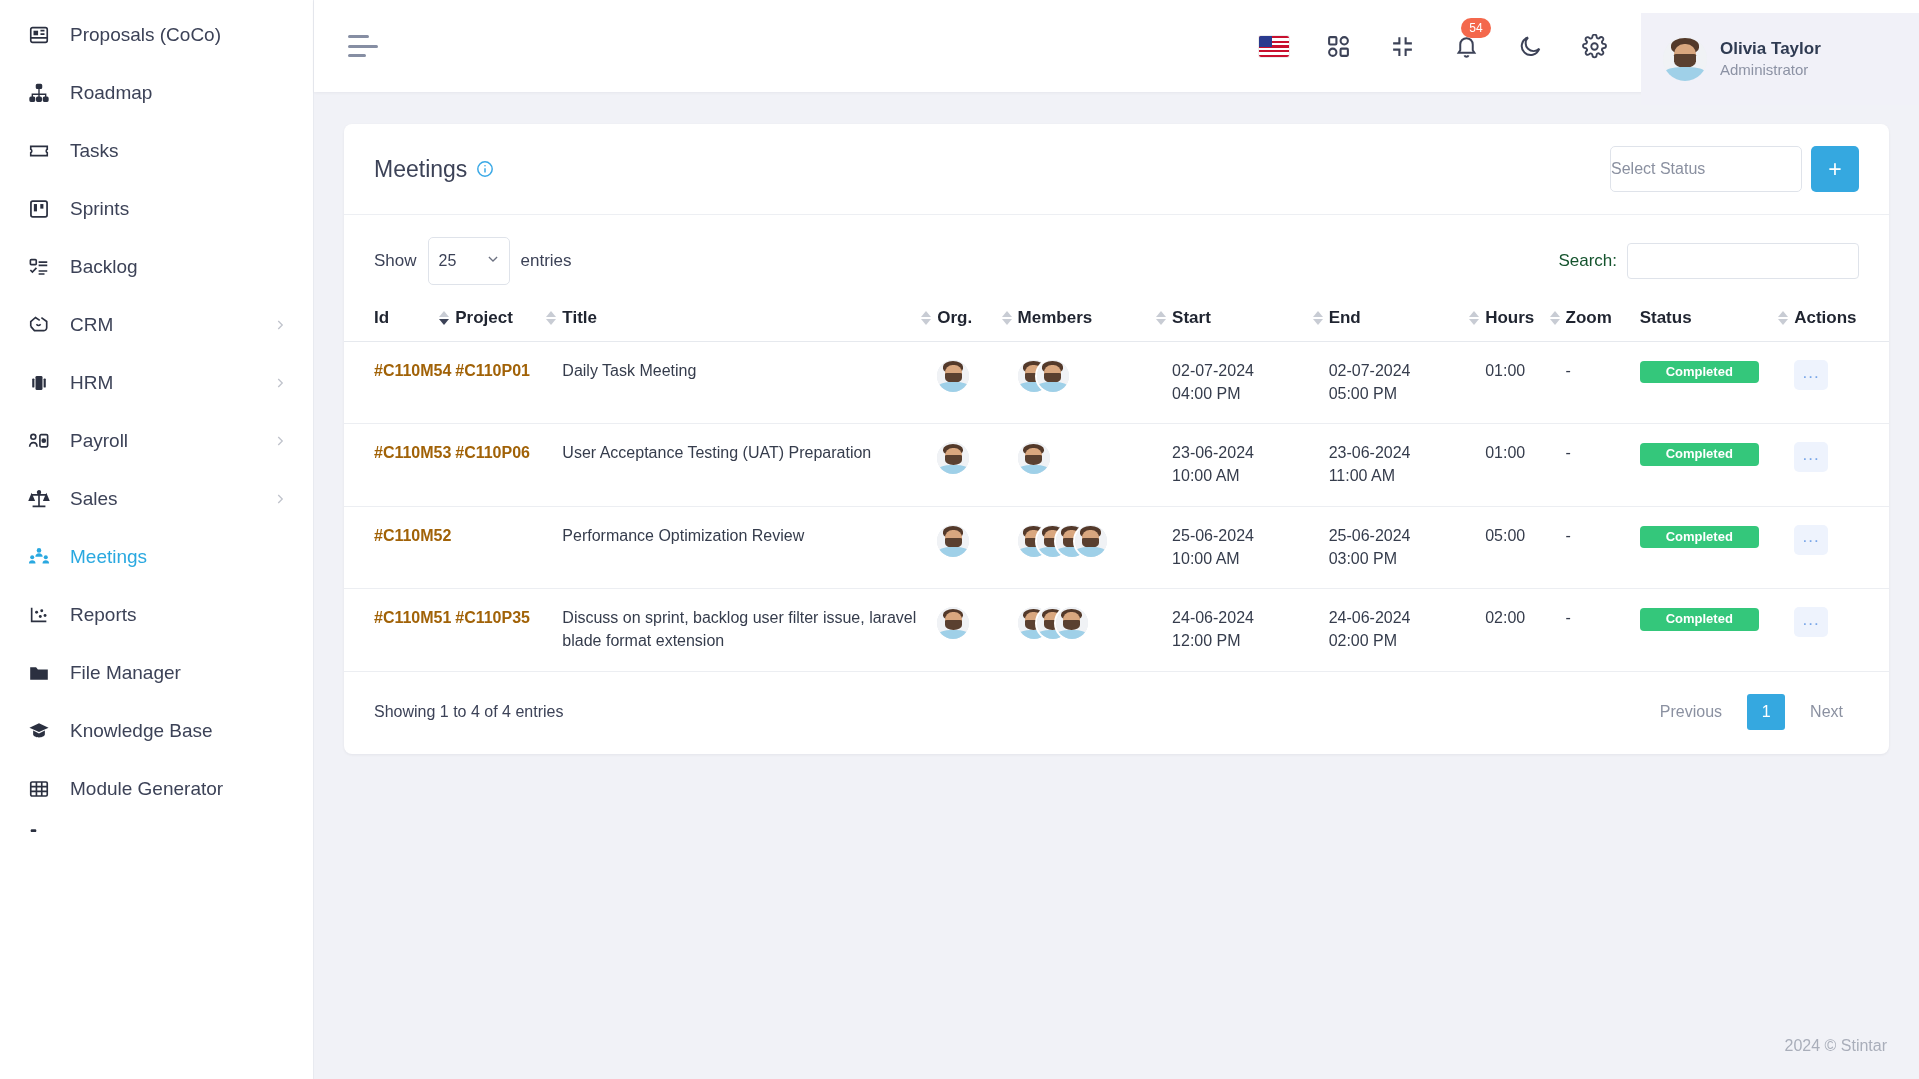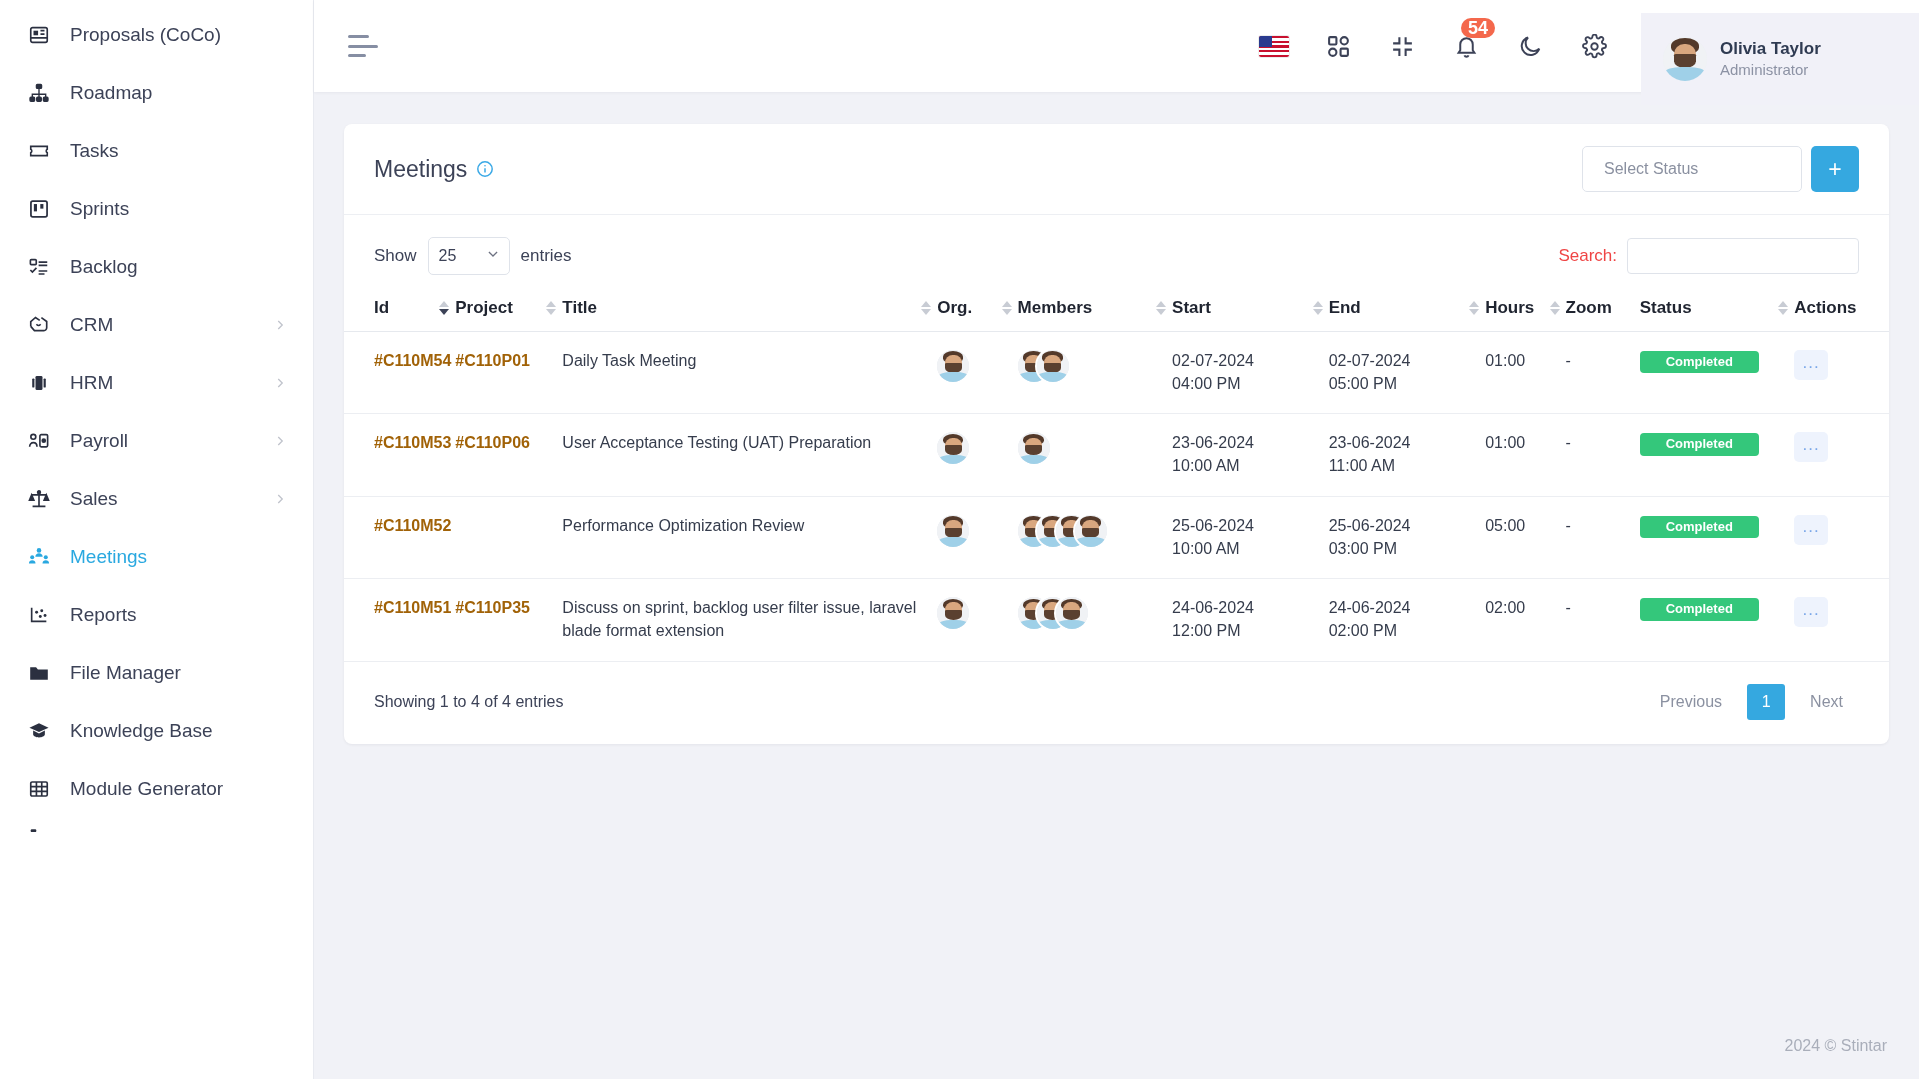--- a/index.html
+++ b/index.html
@@ -83,21 +83,21 @@
     position:relative; background:#fff; display:block;
     box-shadow:0 0 0 1px rgba(0,0,0,.07);
   }
   .flag .stripes { position:absolute; inset:0;
     background:repeating-linear-gradient(#c8102e 0 2.4px, #ffffff 2.4px 4.7px); }
   .flag .canton { position:absolute; left:0; top:0; width:13px; height:11px;
     background:#2a3b8f; }
   .badge {
     position:absolute; top:-11px; left:12px;
     background:#f4684c; color:#fff;
-    font-size:18px; font-weight:bold;
+    font-size:12px; font-weight:normal;
     border-radius:11px; padding:1px 7px;
     line-height:18px; min-width:30px; text-align:center;
   }
   .profile {
     display:flex; align-items:center; gap:13px;
     background:#f1f1f8; height:92px; padding:0 26px 0 22px;
     cursor:pointer; min-width:278px;margin-top:25px;
   }
   .avatar {
     width:44px; height:44px; border-radius:50%;
@@ -121,48 +121,48 @@
     border-bottom:1px solid #edeff3;
     min-height:84px;
   }
   .card-title {
     font-size:23px; color:#3c4257; font-weight:normal;
     display:flex; align-items:center; gap:9px;
   }
   .info-ico { color:#3ba9e6; display:flex; }
   .card-head-right { margin-left:auto; display:flex; align-items:center; gap:9px; }
   .status-select {
-    width:220px; height:46px;
+    width:192px; height:46px;
     border:1px solid #dfe3ea; border-radius:5px;
     background:#fff; color:#8a90a0; font-size:16px;
-    padding:0 21px; display:flex; align-items:center;
+    padding:0 0; display:flex; align-items:center;
     cursor:pointer; font-family:inherit;
   }
   .add-btn {
     width:48px; height:46px; border-radius:5px;
     background:#35a8e0; color:#fff; border:none;
     font-size:23px; line-height:1; cursor:pointer;
     display:flex; align-items:center; justify-content:center;
     font-family:inherit;
   }
 
   .table-controls {
     display:flex; align-items:center;
     padding:22px 30px 10px 30px;
   }
   .show-entries { display:flex; align-items:center; gap:11px; font-size:17px; color:#3c4257; }
   .entries-select {
-    position:relative; width:82px; height:38px;
+    position:relative; width:82px; height:48px;
     border:1px solid #dfe3ea; border-radius:5px;
     display:flex; align-items:center; padding:0 10px;
     font-size:16px; color:#3c4257; cursor:pointer; background:#fff;
   }
   .entries-select .chev { position:absolute; right:9px; top:50%; transform:translateY(-50%); opacity:.75; }
   .search-wrap { margin-left:auto; display:flex; align-items:center; gap:10px; }
-  .search-label { font-size:17px; color:#ef4444; }
+  .search-label { font-size:17px; color:#14532d; }
   .search-input {
     width:232px; height:36px;
     border:1px solid #dfe3ea; border-radius:4px;
     padding:0 9px; font-size:15px; font-family:inherit;
     color:#3c4257; outline:none; background:#fff;
   }
 
   table.dt { width:100%; border-collapse:collapse; table-layout:fixed; }
   table.dt thead th {
     text-align:left; font-size:17px; font-weight:bold; color:#1f2430;

